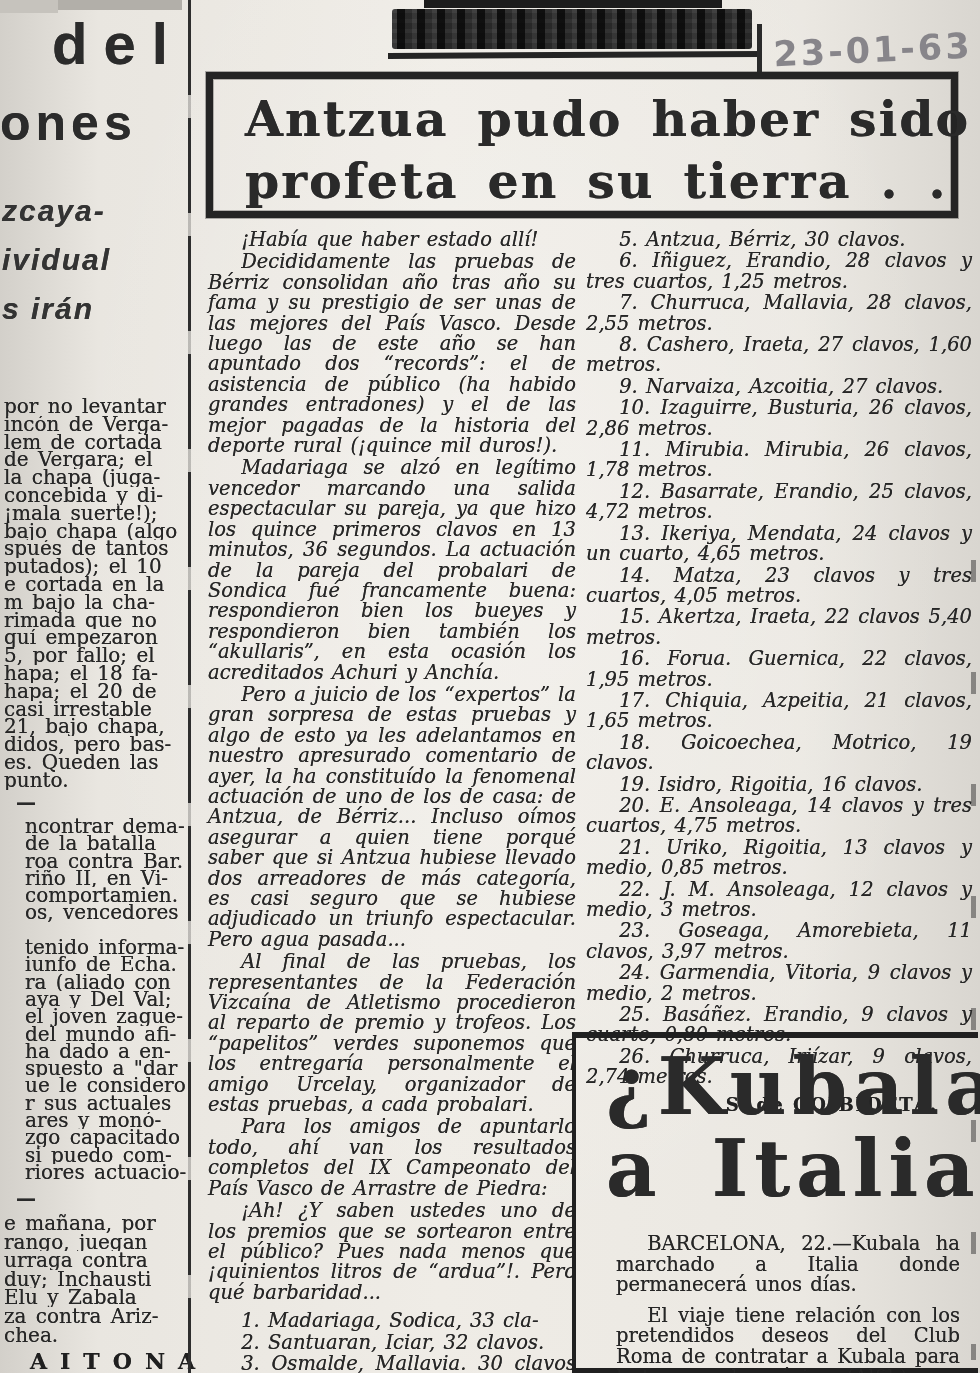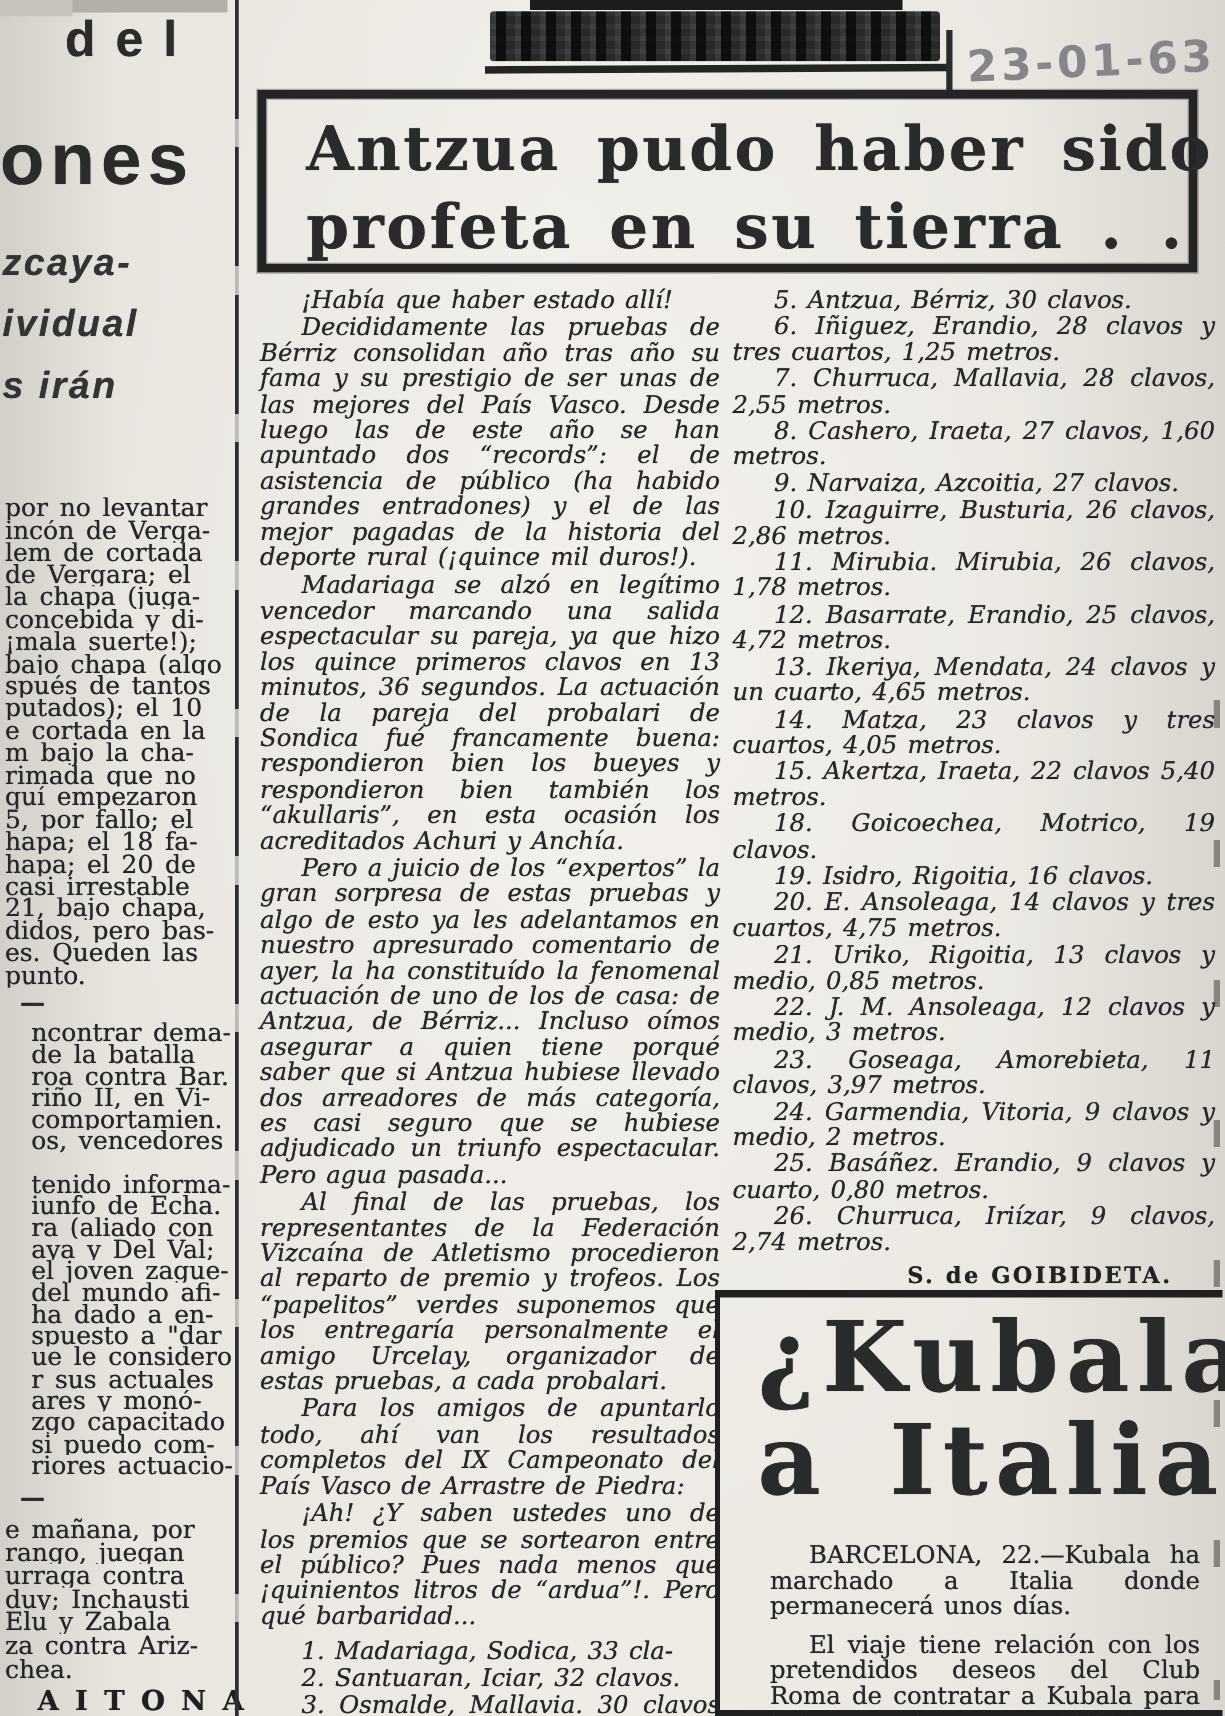--- a/index.html
+++ b/index.html
@@ -13,22 +13,22 @@
       linear-gradient(90deg,#d3d0ca 0%,#e9e6e0 10%,#efece6 45%,#ebe8e2 82%,#d9d6d0 100%);
   }
   .page * { text-shadow:0 0 .6px rgba(30,30,30,.75); }
 
   
   .left-strip { position:absolute; left:0; top:0; width:188px; height:1373px; }
   .smear { position:absolute; }
   .s1 { left:0; top:6;  width:182px; height:10px; background:#b2afa9; }
   .s2 { left:0; top:22; width:58px;  height:13px; background:#c6c3bd; }
   .frag { position:absolute; font-family:"Liberation Sans","DejaVu Sans",sans-serif; font-weight:bold; color:#2b2b2b; }
-  .frag-del  { left:52px; top:10px;  font-size:40px; letter-spacing:16px; }
-  .frag-ones { left:0px;  top:94px;  font-size:58px; letter-spacing:5px; }
+  .frag-del  { left:52px; top:10px;  font-size:58px; letter-spacing:16px; }
+  .frag-ones { left:0px;  top:94px;  font-size:50px; letter-spacing:5px; }
   .subfrags  { position:absolute; left:2px; top:186px;
     font-family:"Liberation Sans","DejaVu Sans",sans-serif;
     font-weight:bold; font-style:italic; font-size:30px; line-height:49px; letter-spacing:2px; color:#333; }
   .lblock { position:absolute; left:4px; width:184px; font-size:20px; word-spacing:3px; color:#262626; }
   .lblock .line { white-space:nowrap; overflow:hidden; }
   .b1 { top:398px; }  .b1 .line { height:17.8px; line-height:17.8px; }
   .b2 { top:818px;margin-left:21px; }  .b2 .line { height:17.3px; line-height:17.3px; }
   .b3 { top:1214px; } .b3 .line { height:18.6px; line-height:18.6px; }
   .hr-dash { position:absolute; left:16px; font-weight:bold; font-size:20px; color:#2a2a2a; }
   .d1 { top:790px; } .d2 { top:1186px; }
@@ -193,20 +193,22 @@
       <p class="para ritem">6. Iñiguez, Erandio, 28 clavos y tres cuartos, 1,25 metros.</p>
       <p class="para ritem">7. Churruca, Mallavia, 28 clavos, 2,55 metros.</p>
       <p class="para ritem">8. Cashero, Iraeta, 27 clavos, 1,60 metros.</p>
       <p class="para ritem">9. Narvaiza, Azcoitia, 27 clavos.</p>
       <p class="para ritem">10. Izaguirre, Busturia, 26 clavos, 2,86 metros.</p>
       <p class="para ritem">11. Mirubia. Mirubia, 26 clavos, 1,78 metros.</p>
       <p class="para ritem">12. Basarrate, Erandio, 25 clavos, 4,72 metros.</p>
       <p class="para ritem">13. Ikeriya, Mendata, 24 clavos y un cuarto, 4,65 metros.</p>
       <p class="para ritem">14. Matza, 23 clavos y tres cuartos, 4,05 metros.</p>
       <p class="para ritem">15. Akertza, Iraeta, 22 clavos 5,40 metros.</p>
+      <p class="para ritem">16. Forua. Guernica, 22 clavos, 1,95 metros.</p>
+      <p class="para ritem">17. Chiquia, Azpeitia, 21 clavos, 1,65 metros.</p>
       <p class="para ritem">18. Goicoechea, Motrico, 19 clavos.</p>
       <p class="para ritem">19. Isidro, Rigoitia, 16 clavos.</p>
       <p class="para ritem">20. E. Ansoleaga, 14 clavos y tres cuartos, 4,75 metros.</p>
       <p class="para ritem">21. Uriko, Rigoitia, 13 clavos y medio, 0,85 metros.</p>
       <p class="para ritem">22. J. M. Ansoleaga, 12 clavos y medio, 3 metros.</p>
       <p class="para ritem">23. Goseaga, Amorebieta, 11 clavos, 3,97 metros.</p>
       <p class="para ritem">24. Garmendia, Vitoria, 9 clavos y medio, 2 metros.</p>
       <p class="para ritem">25. Basáñez. Erandio, 9 clavos y cuarto, 0,80 metros.</p>
       <p class="para ritem">26. Churruca, Iriízar, 9 clavos, 2,74 metros.</p>
     <div class="signature">S. de GOIBIDETA.</div>

